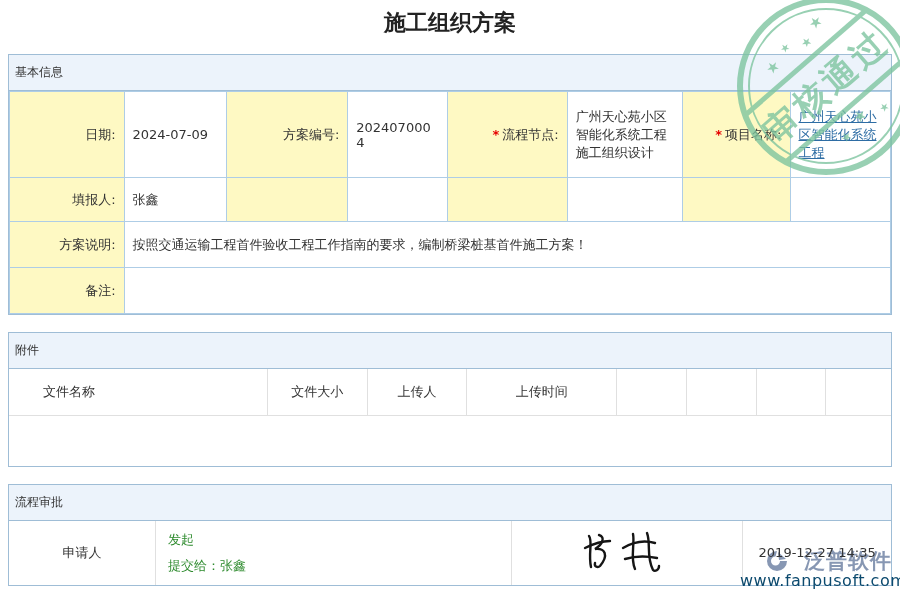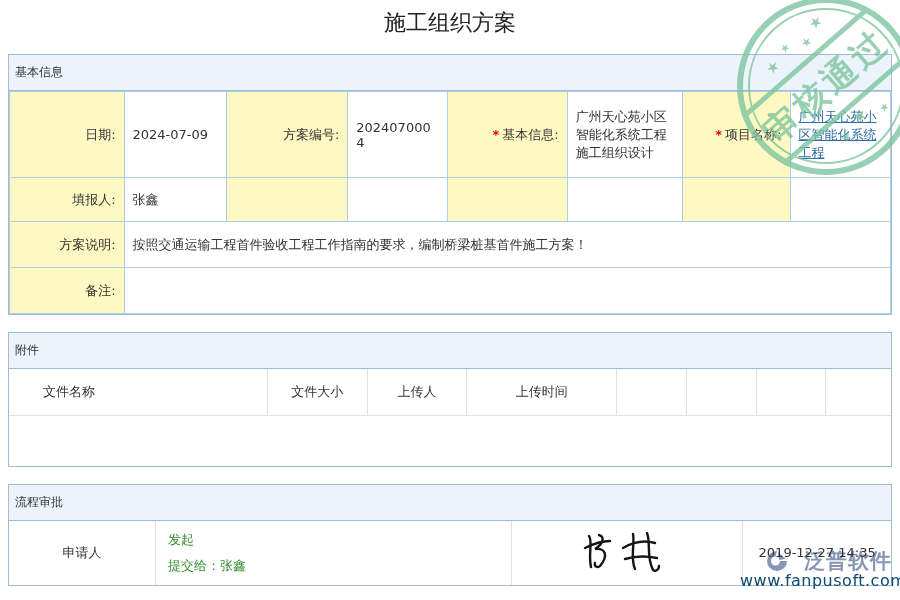--- a/index.html
+++ b/index.html
@@ -8,21 +8,21 @@
     font-family: "DejaVu Sans", "Liberation Sans", sans-serif;
     font-size: 13px;
     color: #333;
     background: #fff;
     position: relative;
     overflow: hidden;
   }
   .page-title {
     text-align: center;
     font-size: 22px;
-    font-weight: normal;
+    font-weight: bold;
     color: #222;
     padding-top: 8px;
     margin-bottom: 16px;
   }
   .box {
     margin: 0 8px 17px 8px;
     border: 1px solid #9fbdd6;
     background: #fff;
   }
   .box-header {
@@ -125,21 +125,21 @@
         <col style="width:13.1%">
       <col style="width:12.2%">
         <col style="width:11.4%">
     </colgroup>
     <tbody>
         <tr class="row-tall">
       <td class="lbl">日期:</td>
       <td class="val">2024-07-09</td>
       <td class="lbl">方案编号:</td>
       <td class="val">2024070004</td>
-      <td class="lbl"><span class="req">*</span><span>基本信息:</span></td>
+      <td class="lbl"><span class="req">*</span><span>流程节点:</span></td>
       <td class="val">广州天心苑小区智能化系统工程施工组织设计</td>
       <td class="lbl"><span class="req">*</span><span>项目名称:</span></td>
       <td class="val tight"><a class="cell-link">广州天心苑小区智能化系统工程</a></td>
     </tr>
     <tr class="row-mid">
       <td class="lbl">填报人:</td>
       <td class="val">张鑫</td>
       <td class="lbl"></td>
       <td class="val"></td>
       <td class="lbl"></td>

